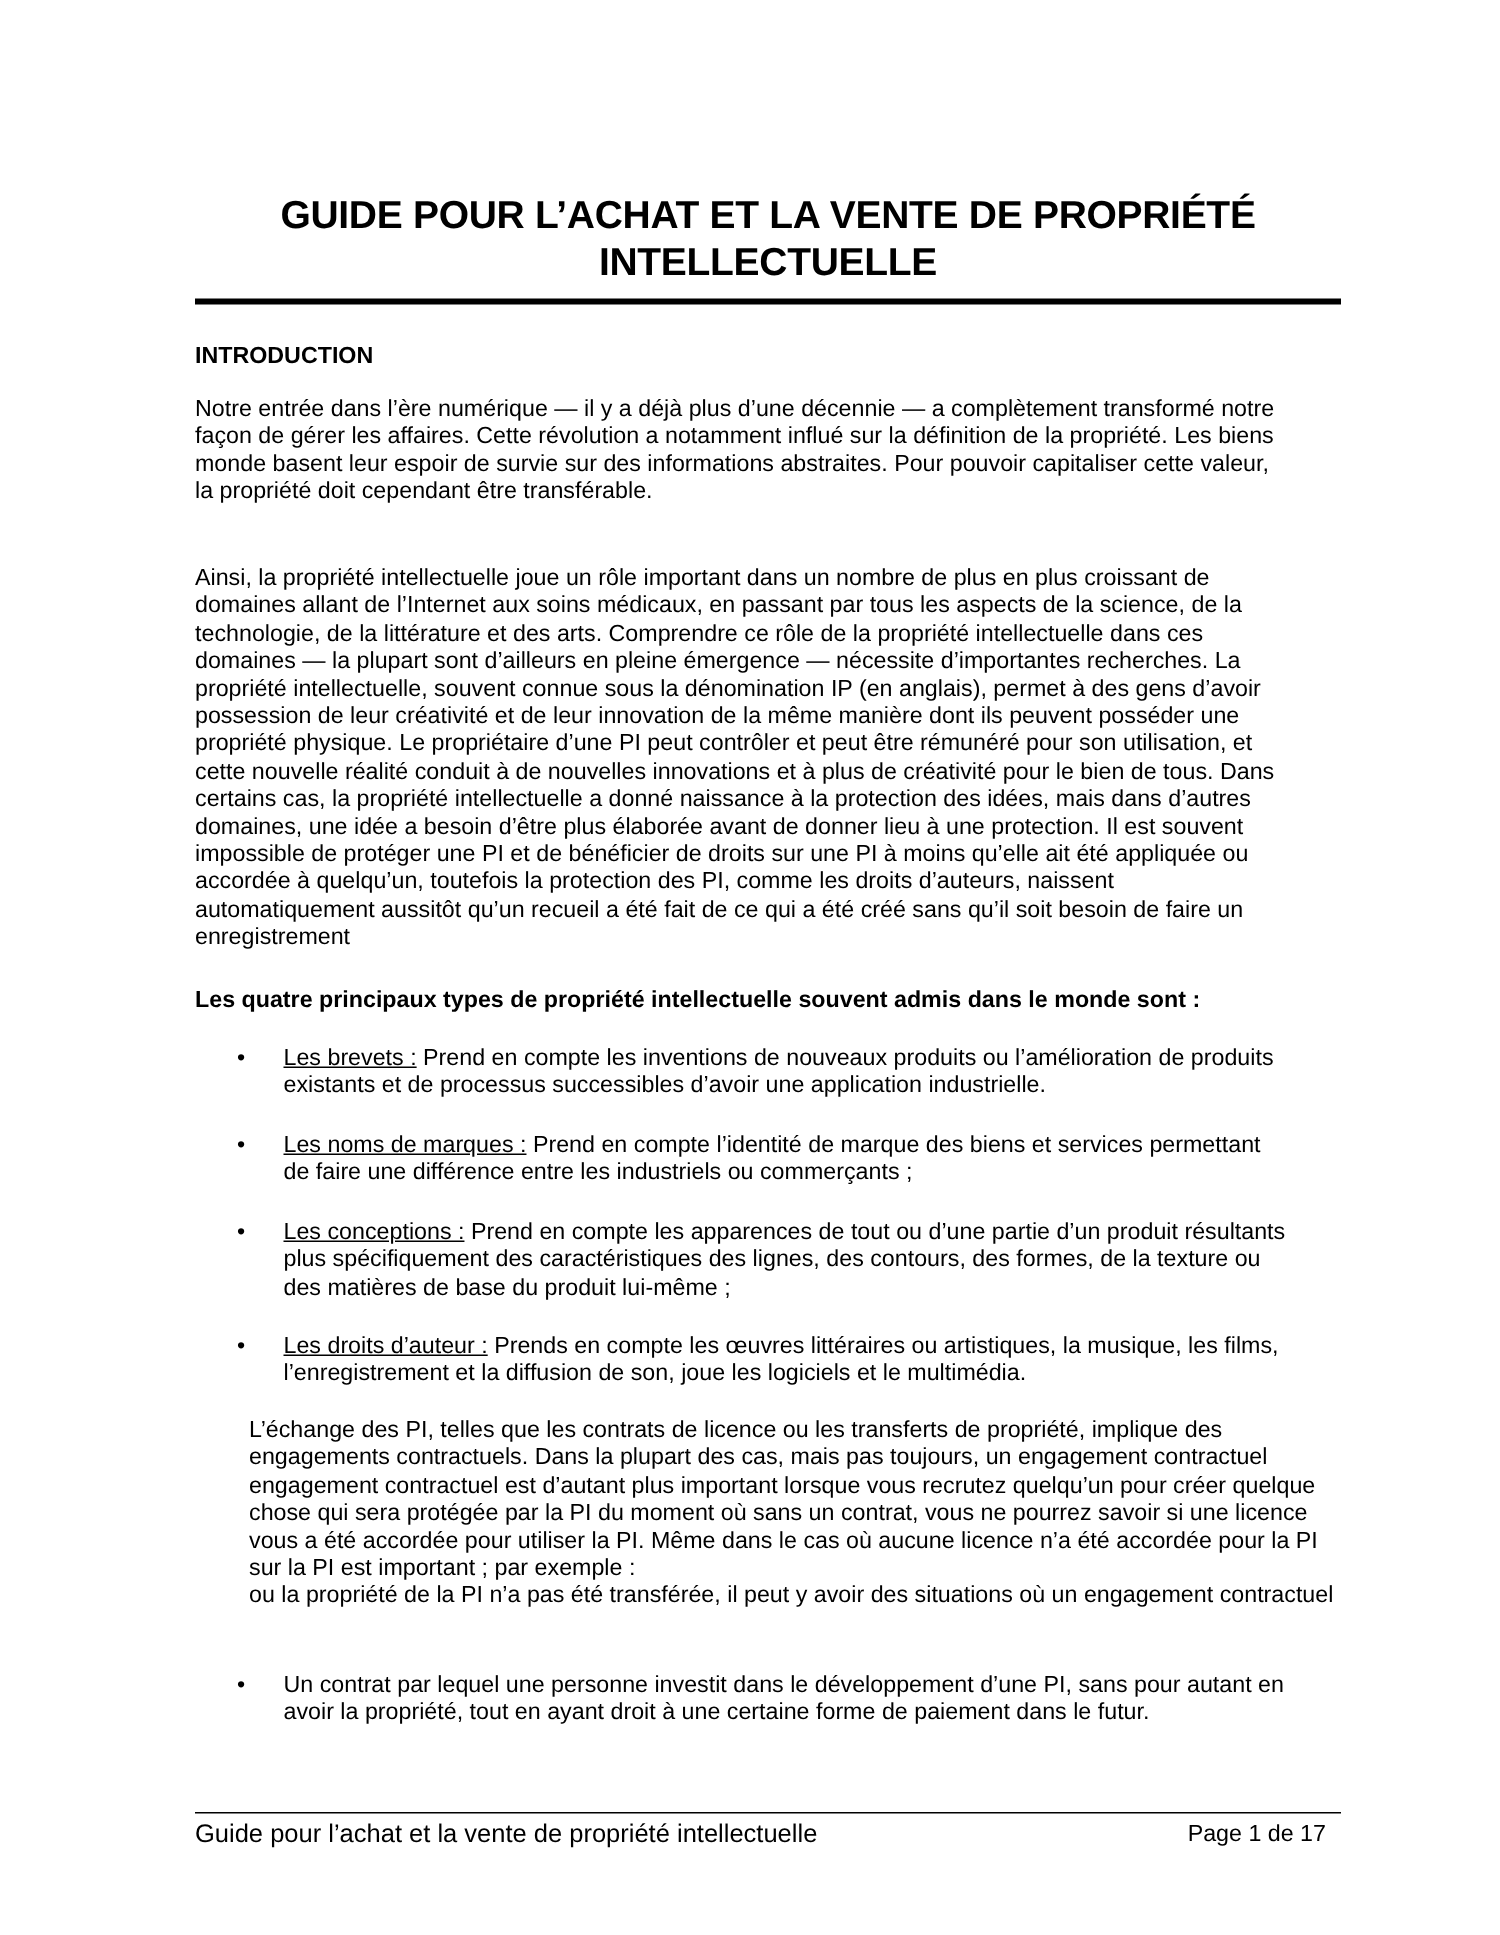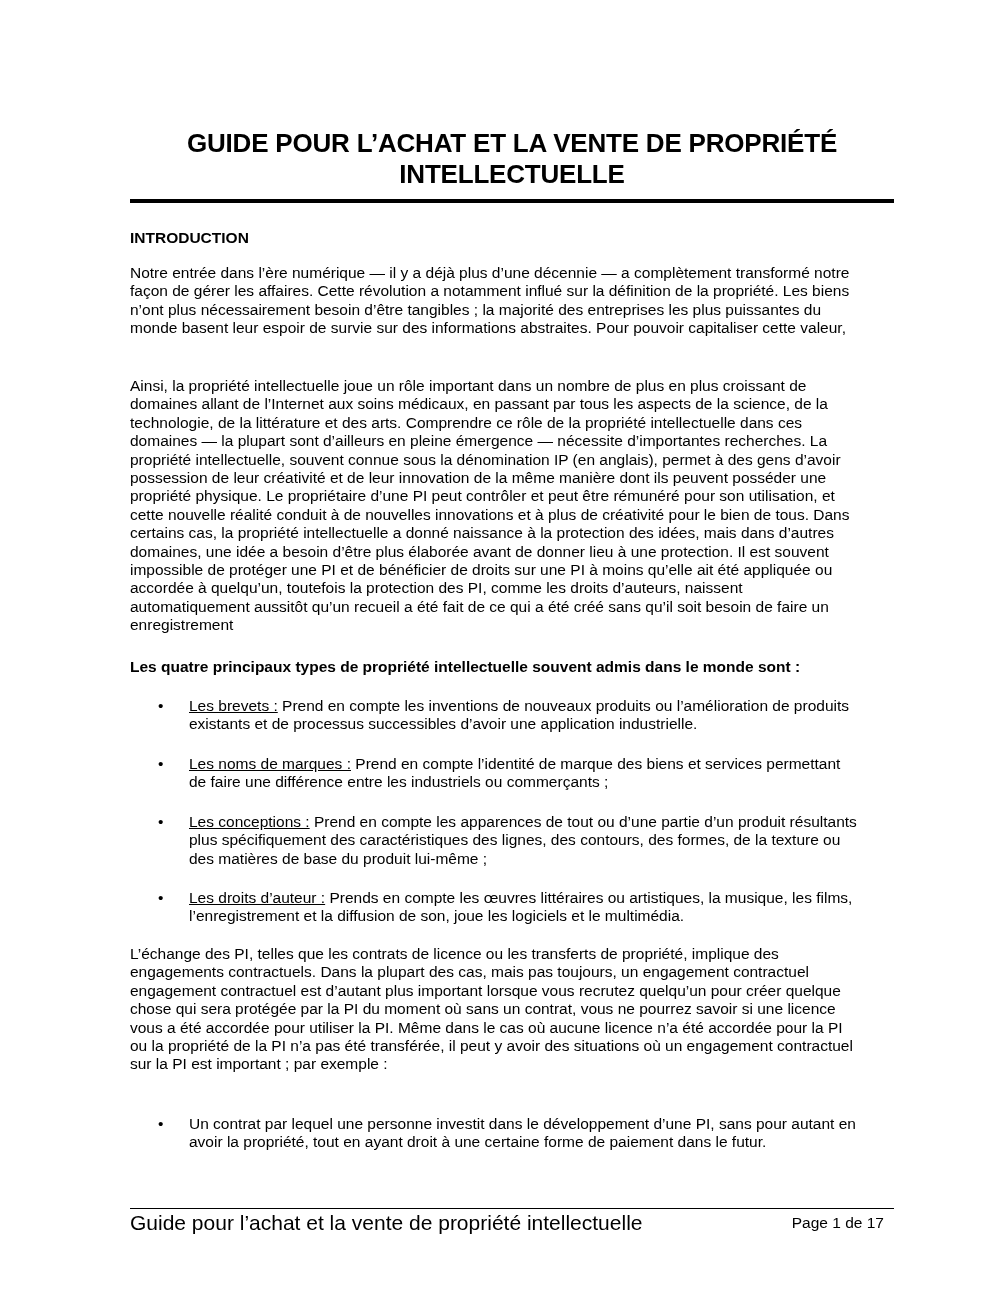--- a/index.html
+++ b/index.html
@@ -11,41 +11,41 @@
   .title-rule { position: absolute; left: 118px; top: 199px; width: 764px; height: 4px; background: #000; }
   .heading { position: absolute; left: 118px; font-weight: bold; font-size: 15.5px; line-height: 19px; }
   .para { position: absolute; left: 118px; width: 770px; font-size: 15.5px; line-height: 18.4px; }
   .para .ln { display: block; white-space: nowrap; }
   .bullet { position: absolute; left: 118px; width: 770px; font-size: 15.5px; line-height: 18.4px; }
   .bullet .dot { position: absolute; left: 28px; top: 0; }
   .bullet .body { position: absolute; left: 59px; width: 720px; }
   .bullet .ln { display: block; white-space: nowrap; }
   .u { text-decoration: underline; text-align: right; }
   .footer-rule { position: absolute; left: 118px; top: 1208px; width: 764px; height: 1px; background: #000; }
-  .footer-left { position: absolute; left: 118px; top: 1213px; font-size: 21px; line-height: 19px; }
+  .footer-left { position: absolute; left: 118px; top: 1213px; font-size: 17px; line-height: 19px; }
   .footer-right { position: absolute; right: 128px; top: 1213px; font-size: 15.5px; line-height: 19px; }
 </style>
 </head>
 <body>
 
 <div class="page">
 
   <div class="title" style="top:128px;">
     <div>GUIDE POUR L’ACHAT ET LA VENTE DE PROPRIÉTÉ</div>
     <div>INTELLECTUELLE</div>
   </div>
   <div class="title-rule"></div>
 
   <div class="heading" style="top:228px;">INTRODUCTION</div>
 
   <div class="para" style="top:264px;">
     <span class="ln">Notre entrée dans l’ère numérique — il y a déjà plus d’une décennie — a complètement transformé notre</span>
     <span class="ln">façon de gérer les affaires. Cette révolution a notamment influé sur la définition de la propriété. Les biens</span>
-    <span class="ln">n’ont plus nécessairement besoin d’être tangibles ; la majorité des entreprises les plus puissantes du</span>
     <span class="ln">monde basent leur espoir de survie sur des informations abstraites. Pour pouvoir capitaliser cette valeur,</span>
+    <span class="ln">la propriété doit cependant être transférable.</span>
   </div>
 
   <div class="para" style="top:377px;">
     <span class="ln">Ainsi, la propriété intellectuelle joue un rôle important dans un nombre de plus en plus croissant de</span>
     <span class="ln">domaines allant de l’Internet aux soins médicaux, en passant par tous les aspects de la science, de la</span>
     <span class="ln">technologie, de la littérature et des arts. Comprendre ce rôle de la propriété intellectuelle dans ces</span>
     <span class="ln">domaines — la plupart sont d’ailleurs en pleine émergence — nécessite d’importantes recherches. La</span>
     <span class="ln">propriété intellectuelle, souvent connue sous la dénomination IP (en anglais), permet à des gens d’avoir</span>
     <span class="ln">possession de leur créativité et de leur innovation de la même manière dont ils peuvent posséder une</span>
     <span class="ln">propriété physique. Le propriétaire d’une PI peut contrôler et peut être rémunéré pour son utilisation, et</span>
@@ -86,28 +86,28 @@
   </div>
 
   <div class="bullet" style="top:889px;">
     <span class="dot">•</span>
     <div class="body">
       <span class="ln"><span class="u">Les droits d’auteur :</span><span> Prends en compte les œuvres littéraires ou artistiques, la musique, les films,</span></span>
       <span class="ln">l’enregistrement et la diffusion de son, joue les logiciels et le multimédia.</span>
     </div>
   </div>
 
-  <div class="para" style="top:945px;">
+  <div class="para" style="top:945px;margin-left:36px;">
     <span class="ln">L’échange des PI, telles que les contrats de licence ou les transferts de propriété, implique des</span>
     <span class="ln">engagements contractuels. Dans la plupart des cas, mais pas toujours, un engagement contractuel</span>
     <span class="ln">engagement contractuel est d’autant plus important lorsque vous recrutez quelqu’un pour créer quelque</span>
     <span class="ln">chose qui sera protégée par la PI du moment où sans un contrat, vous ne pourrez savoir si une licence</span>
     <span class="ln">vous a été accordée pour utiliser la PI. Même dans le cas où aucune licence n’a été accordée pour la PI</span>
+    <span class="ln">sur la PI est important ;  par exemple :</span>
     <span class="ln">ou la propriété de la PI n’a pas été transférée, il peut y avoir des situations où un engagement contractuel</span>
-    <span class="ln">sur la PI est important ;  par exemple :</span>
   </div>
 
   <div class="bullet" style="top:1115px;">
     <span class="dot">•</span>
     <div class="body">
       <span class="ln">Un contrat par lequel une personne investit dans le développement d’une PI, sans pour autant en</span>
       <span class="ln">avoir la propriété, tout en ayant droit à une certaine forme de paiement dans le futur.</span>
     </div>
   </div>
 

